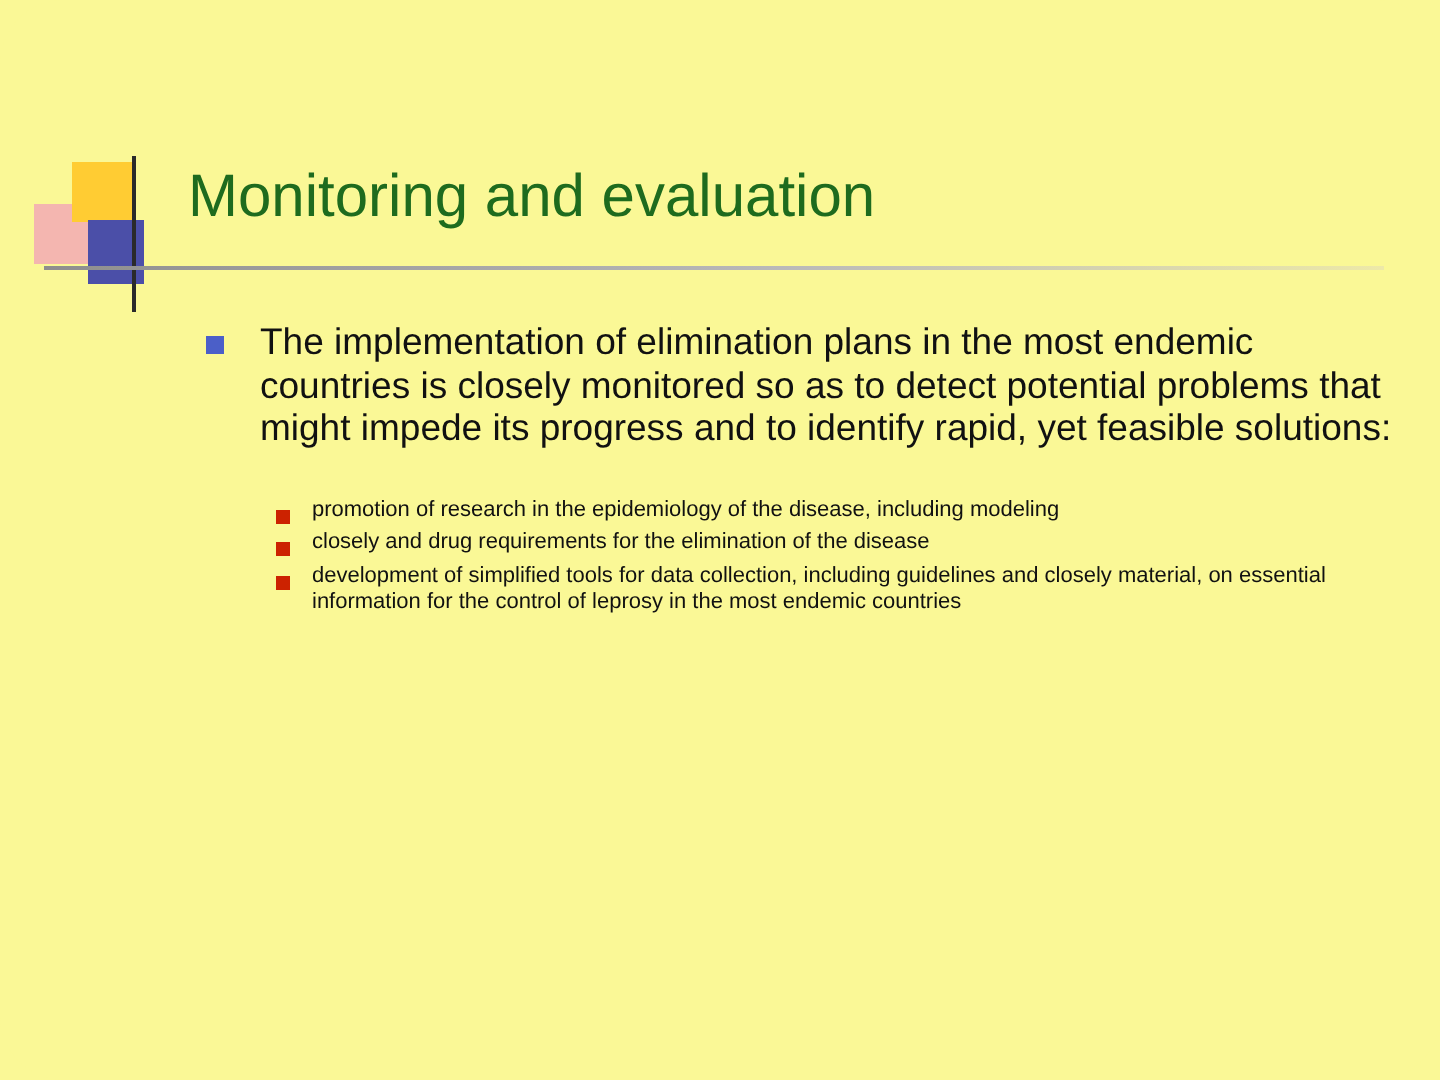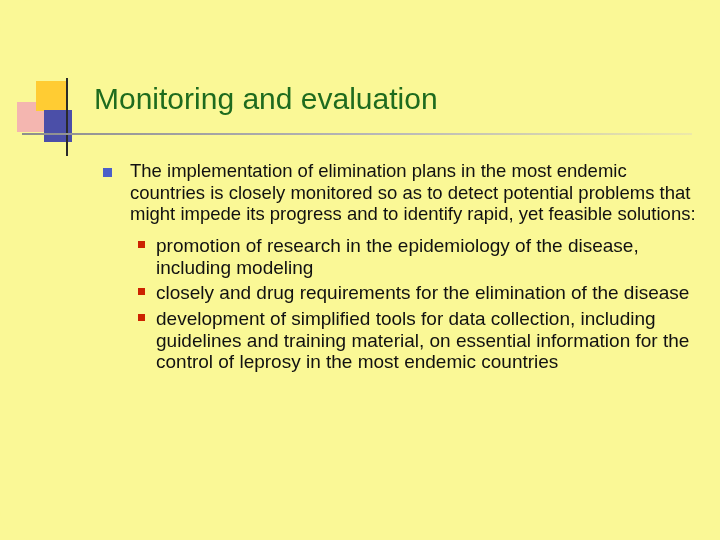--- a/index.html
+++ b/index.html
@@ -85,21 +85,21 @@
   .body {
     position: absolute;
     left: 100px;
     top: 160px;
     width: 600px;
   }
 
   .lvl1 {
     position: relative;
     padding-left: 30px;
-    margin-bottom: 10px;
+    margin-bottom: 24px;
   }
   .lvl1 .bullet {
     position: absolute;
     left: 3px;
     top: 8px;
     width: 9px;
     height: 9px;
     background: #4B5FC8;
   }
   .lvl1 .text {
@@ -119,21 +119,21 @@
   }
   .lvl2 .bullet {
     position: absolute;
     left: 2px;
     top: 6px;
     width: 7px;
     height: 7px;
     background: #CC2200;
   }
   .lvl2 .text {
-    font-size: 19px;
+    font-size: 11px;
     line-height: 1.14;
     color: #111111;
   }
 </style>
 </head>
 <body>
 
 <div class="slide">
 
   <div class="logo">
@@ -161,19 +161,19 @@
       </div>
 
 
       <div class="lvl2">
         <span class="bullet"></span>
         <div class="text">closely and drug requirements for the elimination of the disease</div>
       </div>
 
       <div class="lvl2">
         <span class="bullet"></span>
-        <div class="text">development of simplified tools for data collection, including guidelines and training material, on essential information for the control of leprosy in the most endemic countries</div>
+        <div class="text">development of simplified tools for data collection, including guidelines and closely material, on essential information for the control of leprosy in the most endemic countries</div>
       </div>
 
     </div>
   </div>
 
 </div>
 
 </body></html>

